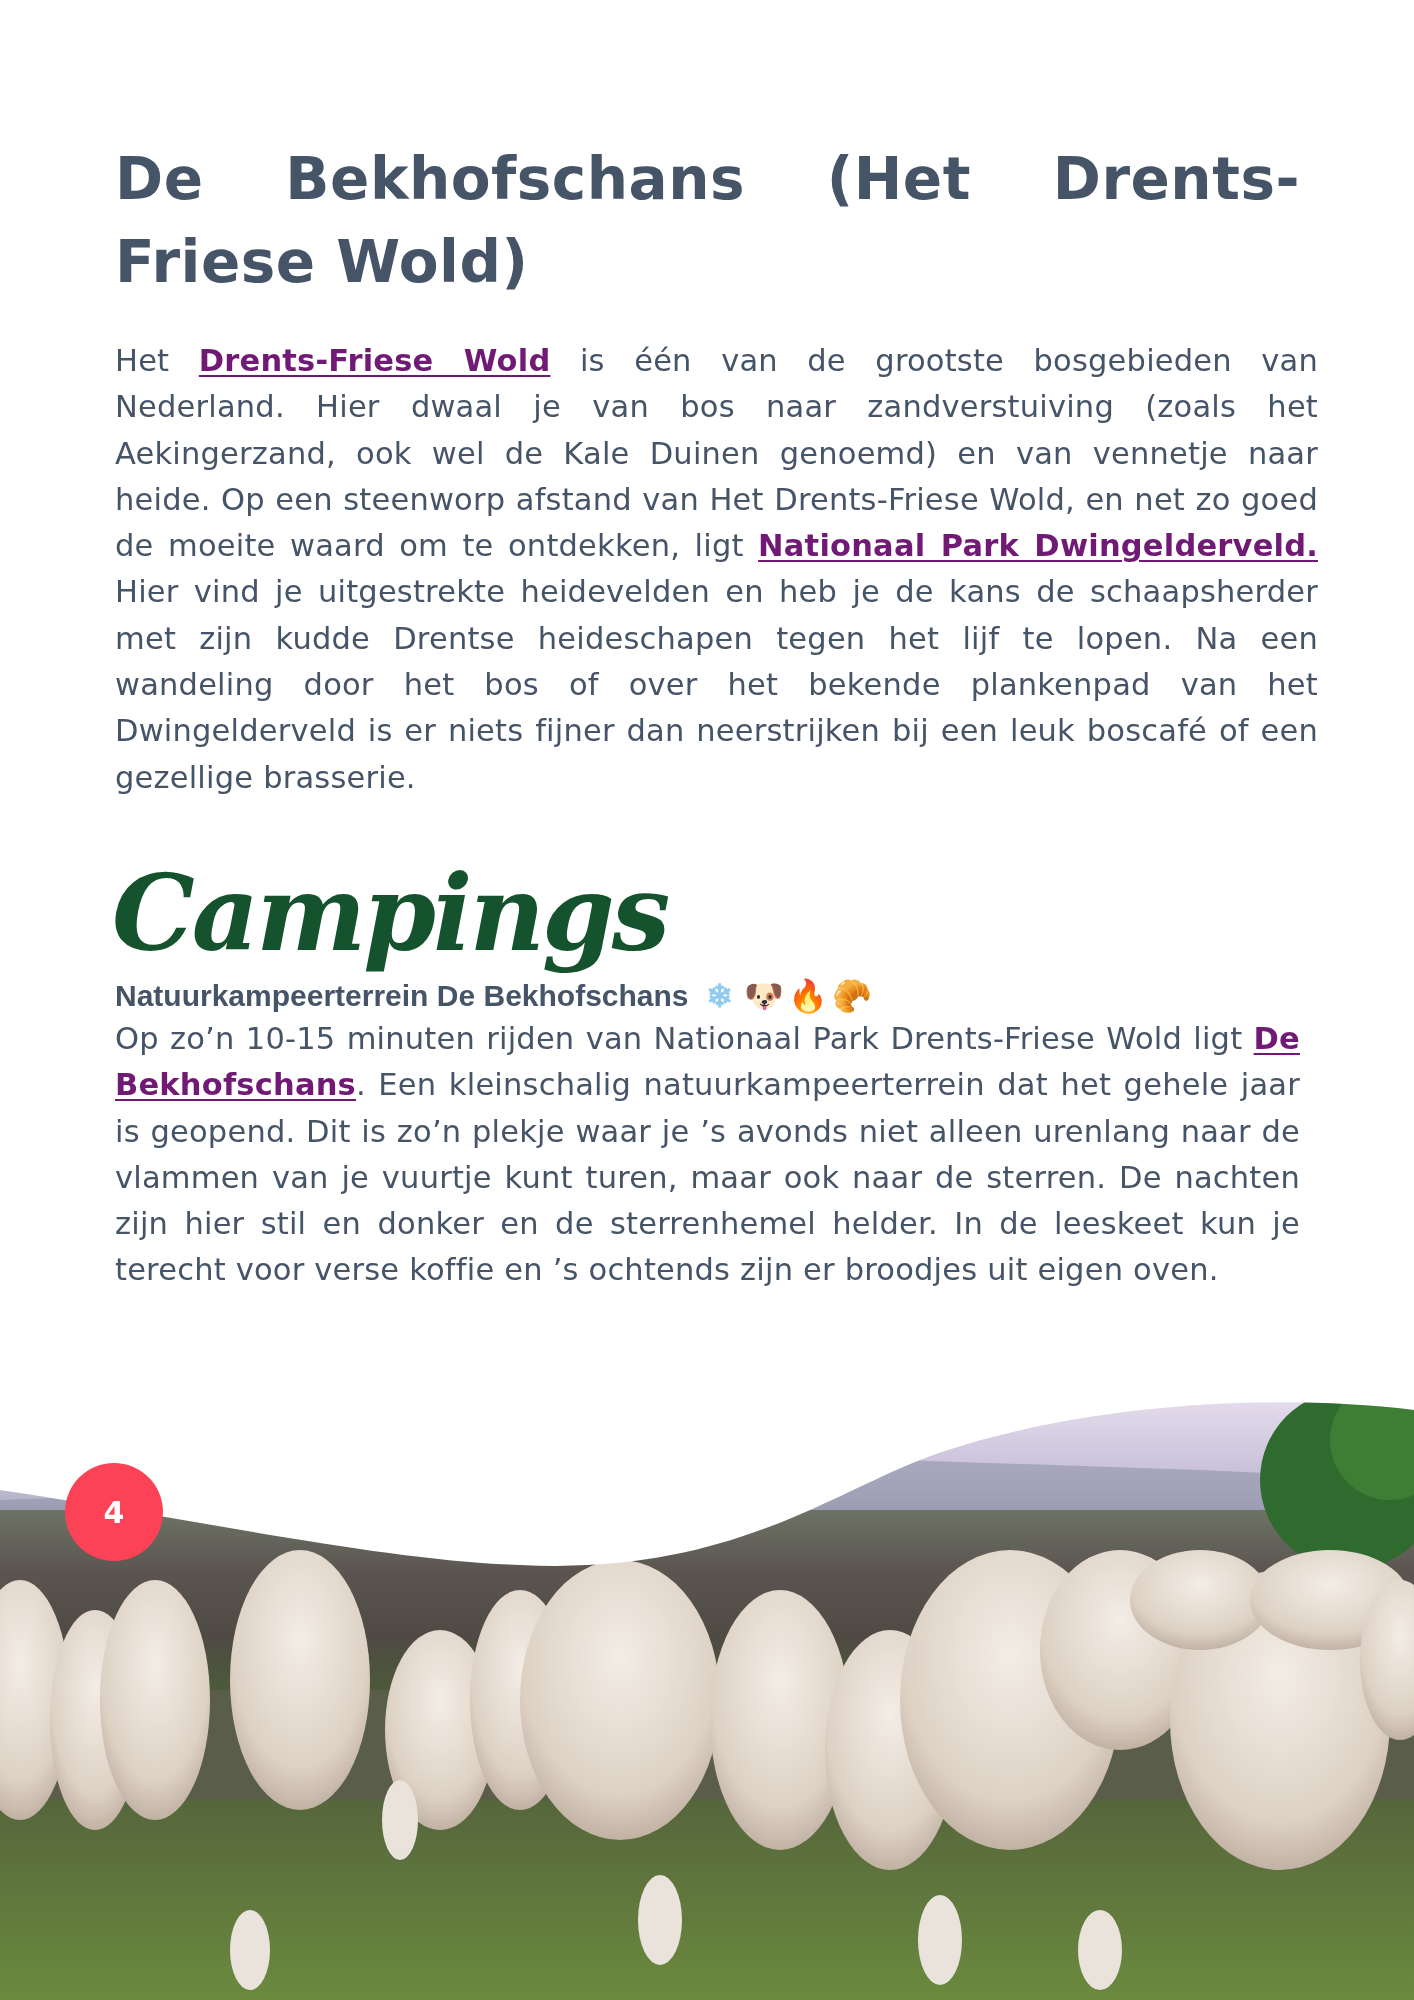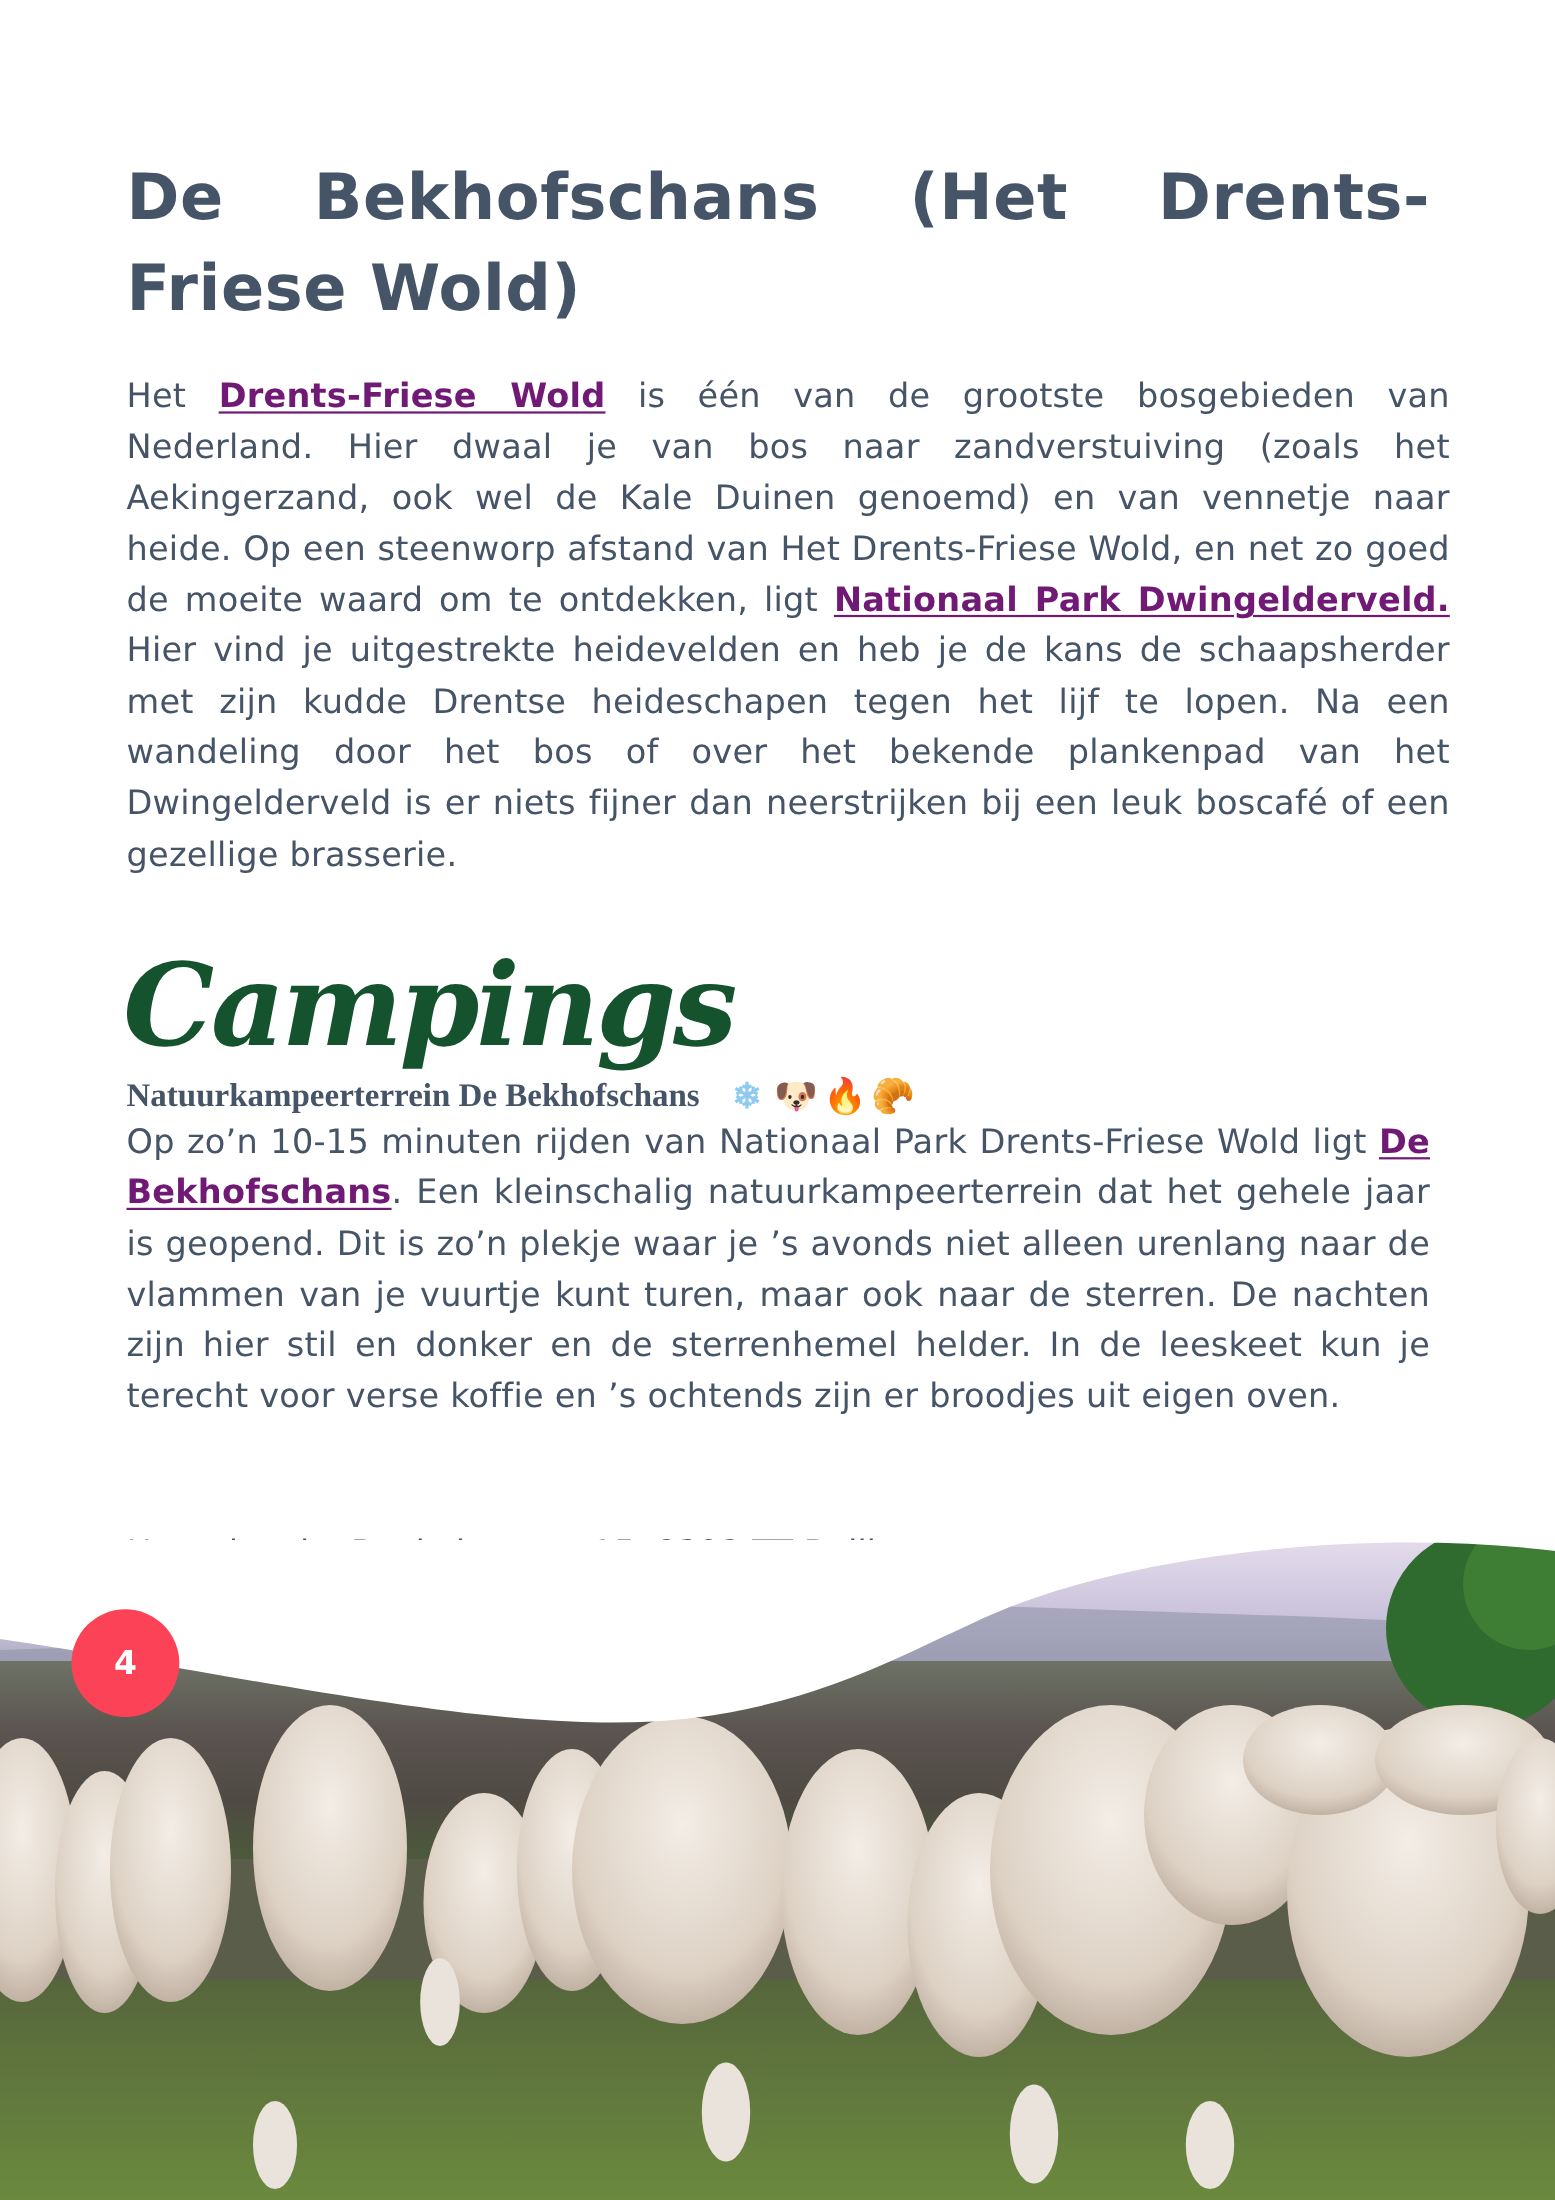--- a/index.html
+++ b/index.html
@@ -31,23 +31,23 @@
     .script-heading {
       position: absolute; left: 112px; top: 830px;
       font-family: "DejaVu Serif", serif; font-style: italic;
       font-size: 104px; line-height: 130px; color: #14532d;
       letter-spacing: -3px;
       margin-top: 19px;
     }
 
     .subheading {
       position: absolute; left: 115px; top: 973px;
-      font-family: Liberation Serif, serif; font-weight: bold;
+      font-family: Liberation Sans, sans-serif; font-weight: bold;
       font-size: 30px; line-height: 46px; color: #465467;
-      display: flex; align-items: center; gap: 14px;
+      display: flex; align-items: center; gap: 2px;
     }
     .emojis { display: inline-flex; gap: 6px; margin-left: 10px; font-size: 32px; }
     .emoji { display: inline-block; width: 38px; text-align: center; }
     .emoji.snow { color: #8fcbef; }
     .emoji.dog { color: #9b6a4a; }
     .emoji.fire { color: #f6892b; }
     .emoji.croissant { color: #f39a2c; }
 
     .address {
       position: absolute; left: 115px; top: 1390px;

